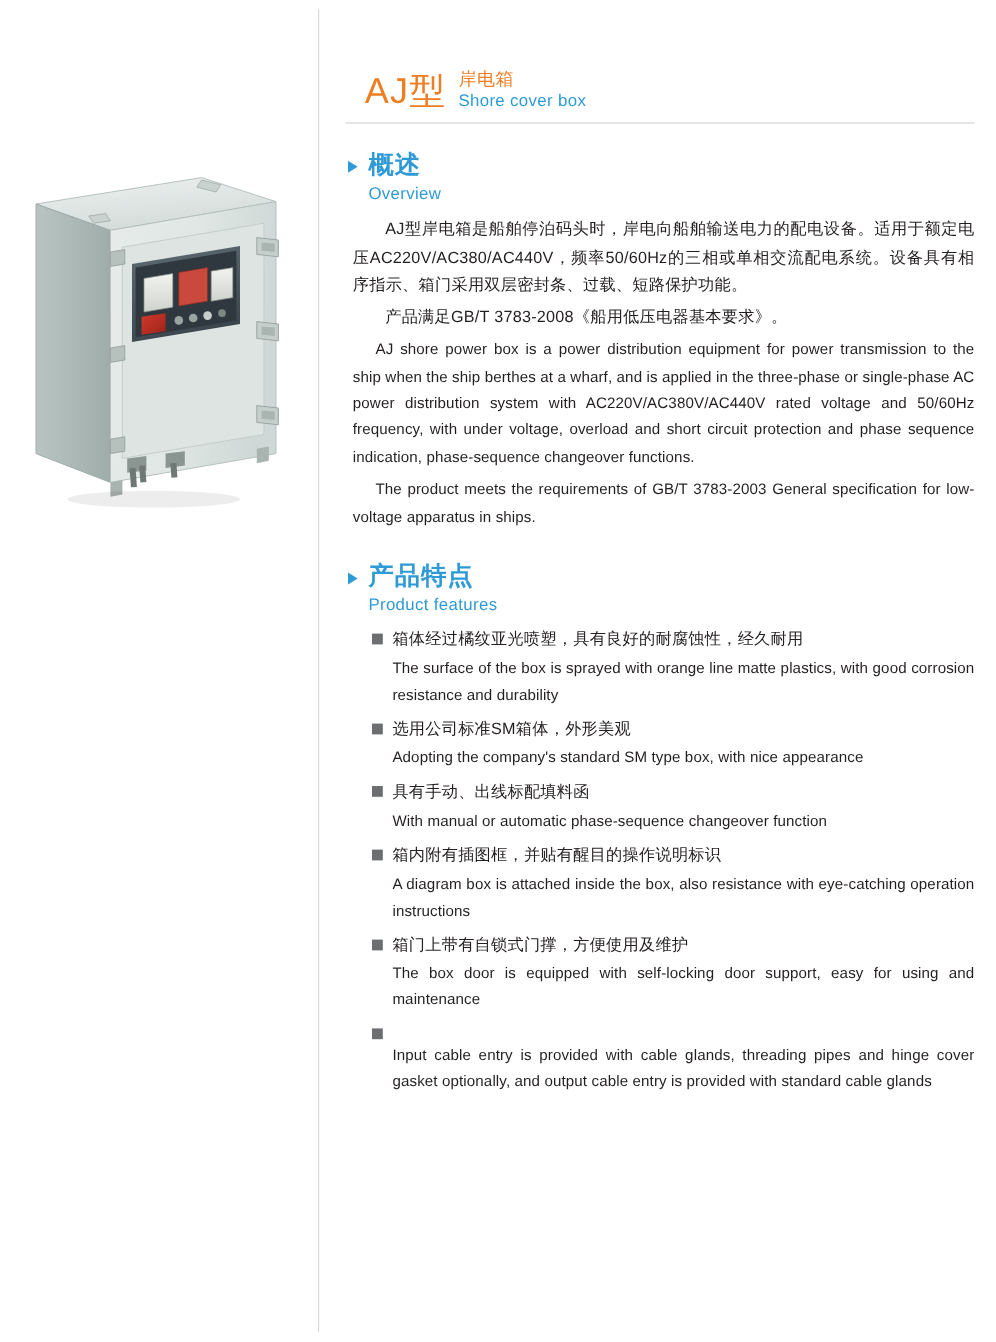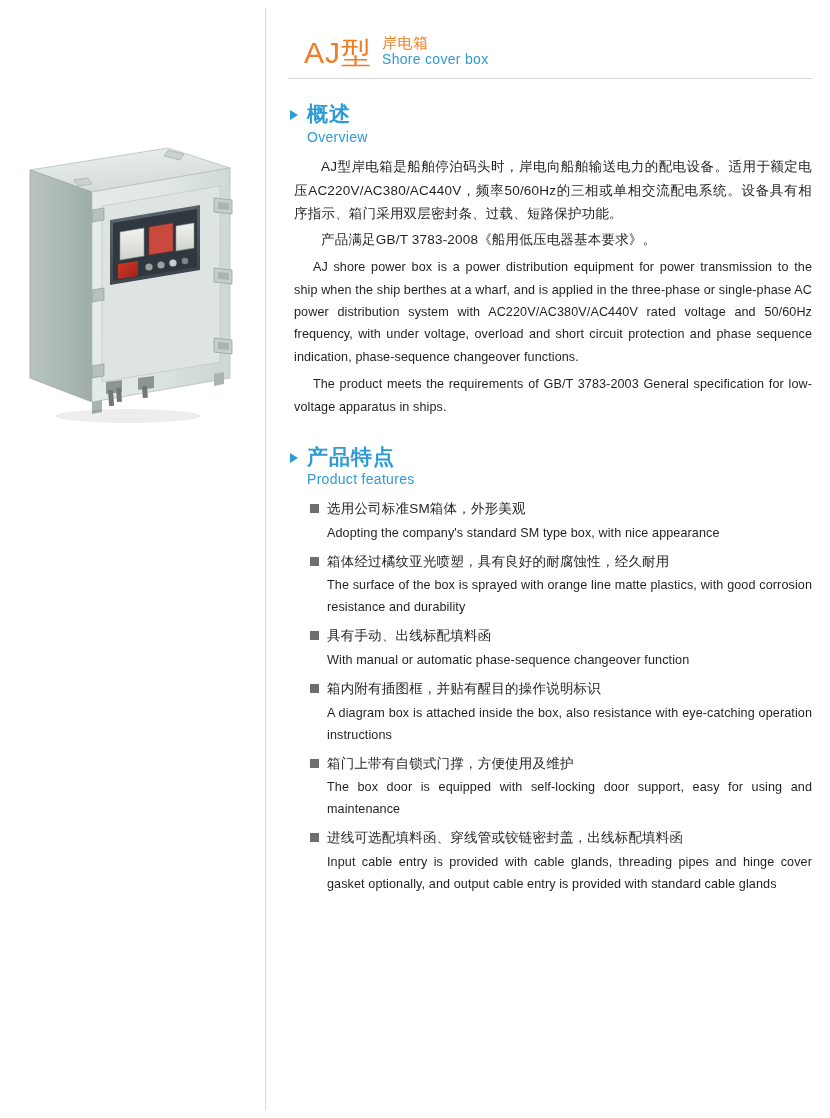--- a/index.html
+++ b/index.html
@@ -29,20 +29,21 @@
     width: 1px;
     background: #d9d9d9;
     margin-top: 8px;
     margin-bottom: 8px;
     flex: 0 0 1px;
   }
   .right-col {
     flex: 1 1 auto;
     padding: 34px 18px 0 22px;
     position: relative;
+    margin-top: 24px;
   }
 
   
   .photo-wrap {
     position: absolute;
     left: 18px;
     top: 140px;
     width: 228px;
     height: 290px;
   }
@@ -288,33 +289,33 @@
           <div class="head-cn">产品特点</div>
           <div class="head-en">Product features</div>
         </div>
       </div>
 
       <div class="features">
 
         <div class="feature">
           <div class="feature-cn">
             <span class="sq"></span>
+            <span>箱体经过橘纹亚光喷塑，具有良好的耐腐蚀性，经久耐用</span>
+          </div>
+          <div class="feature-en">The surface of the box is sprayed with orange line matte plastics, with good corrosion resistance and durability</div>
+        </div>
+
+        <div class="feature">
+          <div class="feature-cn">
+            <span class="sq"></span>
             <span>选用公司标准SM箱体，外形美观</span>
           </div>
           <div class="feature-en">Adopting the company's standard SM type box, with nice appearance</div>
         </div>
 
-        <div class="feature">
-          <div class="feature-cn">
-            <span class="sq"></span>
-            <span>箱体经过橘纹亚光喷塑，具有良好的耐腐蚀性，经久耐用</span>
-          </div>
-          <div class="feature-en">The surface of the box is sprayed with orange line matte plastics, with good corrosion resistance and durability</div>
-        </div>
-
 
         <div class="feature">
           <div class="feature-cn">
             <span class="sq"></span>
             <span>具有手动、出线标配填料函</span>
           </div>
           <div class="feature-en">With manual or automatic phase-sequence changeover function</div>
         </div>
 
         <div class="feature">
@@ -329,21 +330,20 @@
           <div class="feature-cn">
             <span class="sq"></span>
             <span>箱门上带有自锁式门撑，方便使用及维护</span>
           </div>
           <div class="feature-en">The box door is equipped with self-locking door support, easy for using and maintenance</div>
         </div>
 
         <div class="feature">
           <div class="feature-cn">
             <span class="sq"></span>
-            <span>进线可选配填料函、穿线管或铰链密封盖，出线标配填料函</span>
           </div>
           <div class="feature-en">Input cable entry is provided with cable glands, threading pipes and hinge cover gasket optionally, and output cable entry is provided with standard cable glands</div>
         </div>
 
       </div>
     </div>
 
   </div>
 </div>
 

